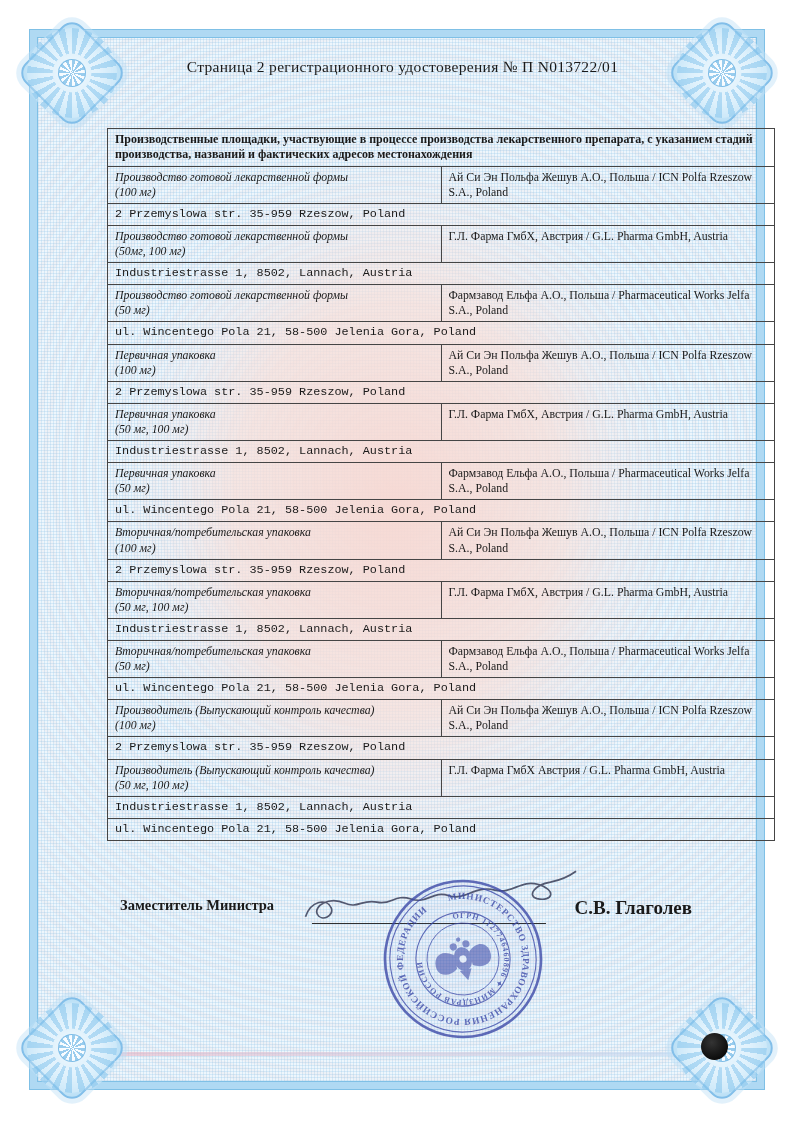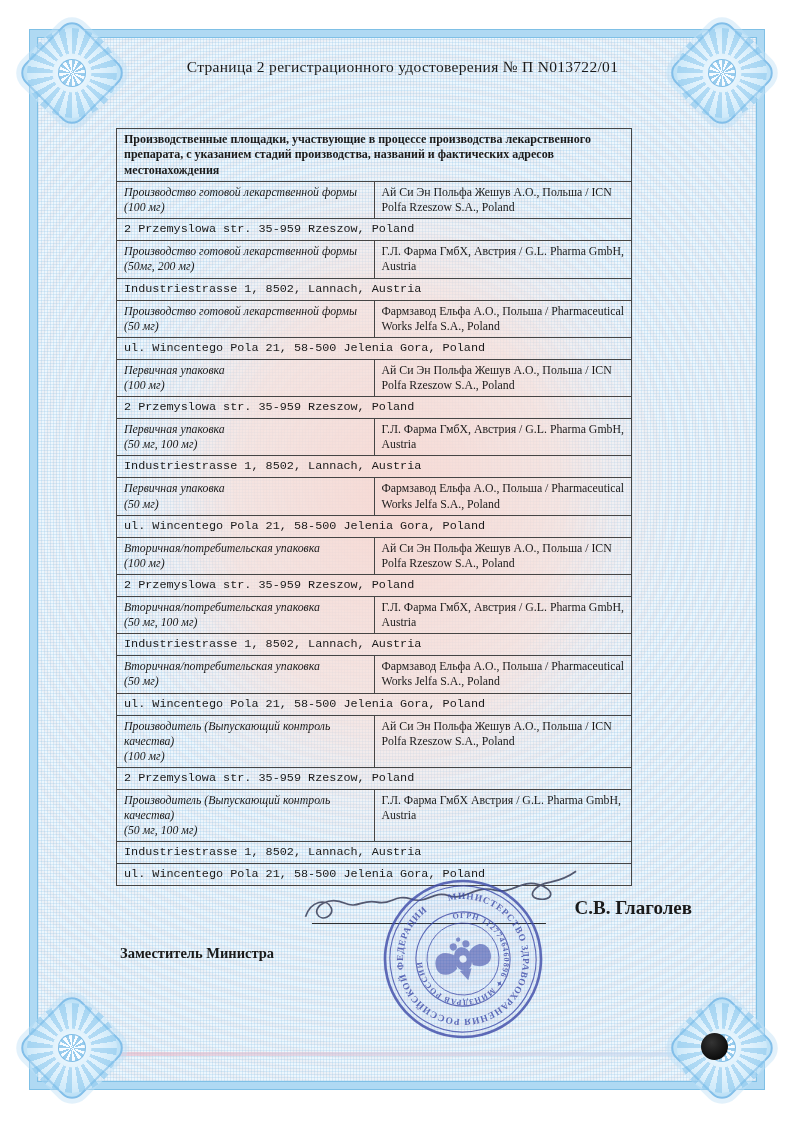--- a/index.html
+++ b/index.html
@@ -36,32 +36,32 @@
   .rosette.tl{left:18px;top:19px;} .rosette.tr{right:18px;top:19px;}
   .rosette.bl{left:18px;bottom:21px;} .rosette.br{right:18px;bottom:21px;}
   .punch-dot{position:absolute;left:701px;top:1033px;width:27px;height:27px;border-radius:50%;
       background:radial-gradient(circle at 40% 35%, #343434, #0d0d0d 70%);z-index:4;}
 
   
   .page-title{position:absolute;left:0;right:0;top:58px;text-align:center;
       font-size:15.5px;letter-spacing:0.3px;z-index:2;margin-left:11px;}
 
   
-  table.doc{position:absolute;left:116px;top:128px;width:516px;z-index:2;
+  table.doc{position:absolute;left:107px;top:128px;width:668px;z-index:2;
       border-collapse:collapse;table-layout:fixed;
       font-size:11.8px;line-height:1.28;}
   table.doc td{border:1px solid #454545;padding:3px 7px;vertical-align:top;}
   td.hdr{font-weight:bold;padding:4px 7px 17px 7px;font-size:12px;}
   td.stage-cell{width:318px;}
   .stage-name,.stage-dose{font-style:italic;}
   td.company-cell{}
   td.address-cell{padding:3px 7px 4px 7px;font-family:Liberation Mono, monospace;}
 
   
-  .sig-label{position:absolute;left:120px;top:897px;font-weight:bold;font-size:14.5px;z-index:2;margin-top:48px;}
+  .sig-label{position:absolute;left:120px;top:897px;font-weight:bold;font-size:14.5px;z-index:2;}
   .sig-name{position:absolute;right:102px;top:897px;font-weight:bold;font-size:19px;z-index:4;}
   .sig-line{position:absolute;left:312px;top:923px;width:234px;height:1.4px;background:#2f2f2f;z-index:3;}
   .sig-svg{position:absolute;left:295px;top:872px;z-index:4;transform:rotate(-2deg);}
 
   
   .stamp{position:absolute;left:378px;top:874px;z-index:5;}
 </style>
 </head>
 <body>
 
@@ -104,21 +104,21 @@
           <div class="stage-dose">(100 мг)</div>
         </td>
         <td class="company-cell">Ай Си Эн Польфа Жешув А.О., Польша / ICN Polfa Rzeszow S.A., Poland</td>
       </tr>
       <tr>
         <td colspan="2" class="address-cell">2 Przemyslowa str. 35-959 Rzeszow, Poland</td>
       </tr>
       <tr>
         <td class="stage-cell">
           <div class="stage-name">Производство  готовой лекарственной формы</div>
-          <div class="stage-dose">(50мг, 200 мг)</div>
+          <div class="stage-dose">(50мг, 100 мг)</div>
         </td>
         <td class="company-cell">Г.Л. Фарма ГмбХ, Австрия / G.L. Pharma GmbH, Austria</td>
       </tr>
       <tr>
         <td colspan="2" class="address-cell">Industriestrasse 1, 8502, Lannach, Austria</td>
       </tr>
       <tr>
         <td class="stage-cell">
           <div class="stage-name">Производство  готовой лекарственной формы</div>
           <div class="stage-dose">(50 мг)</div>

